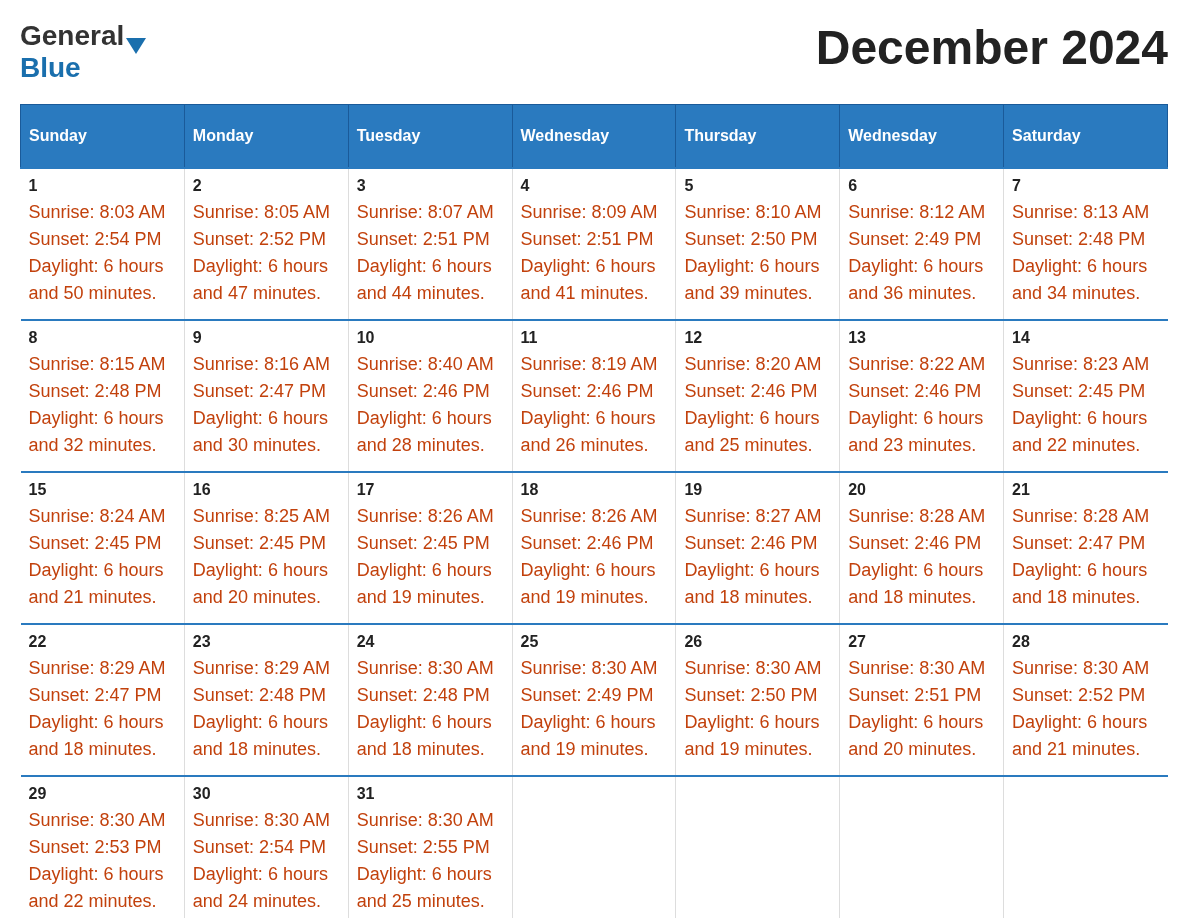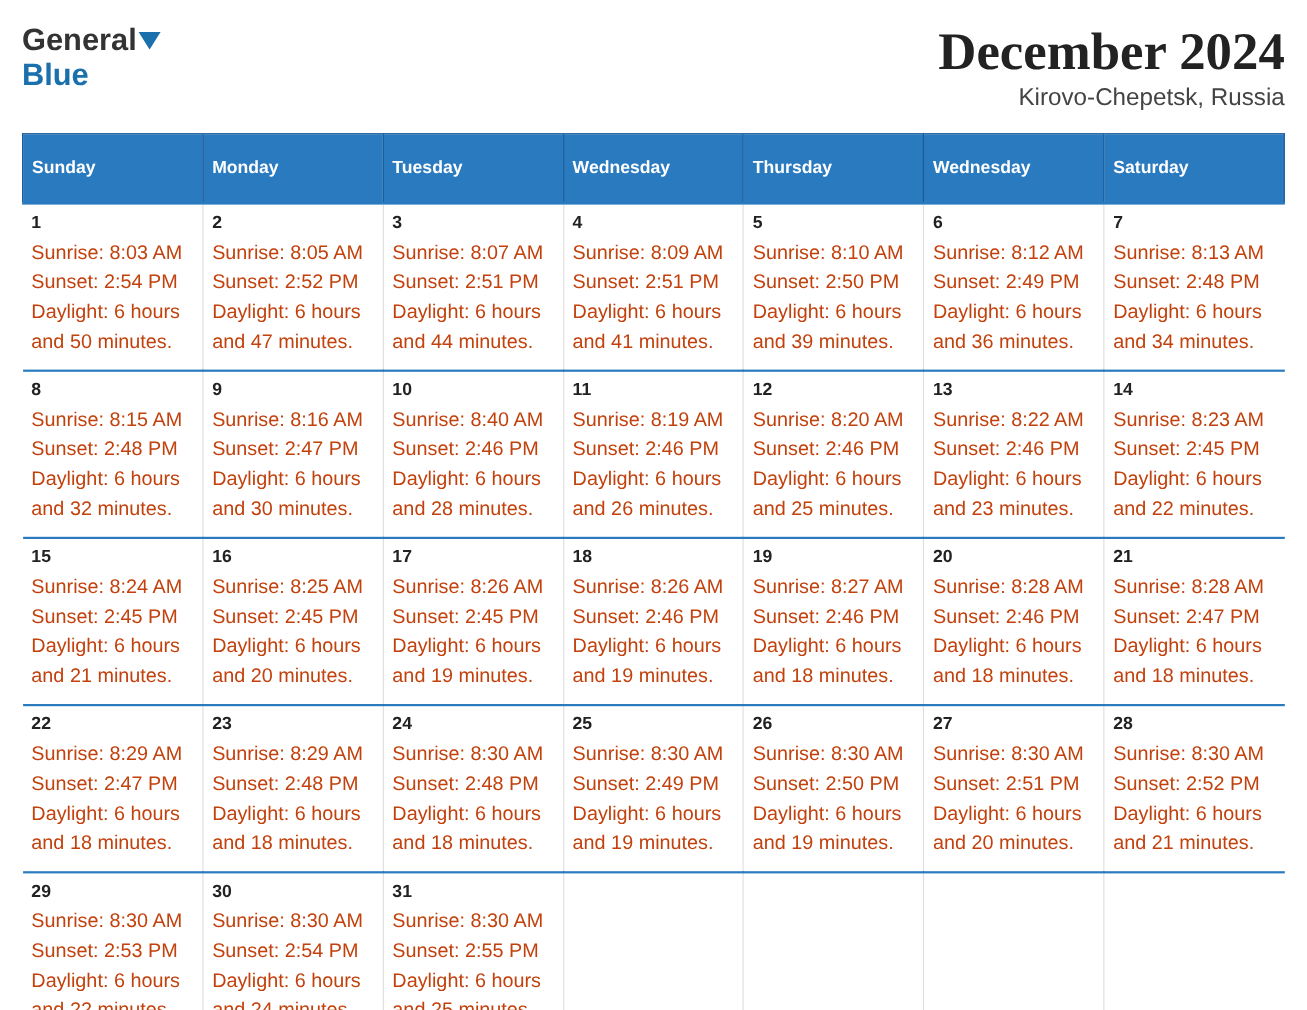--- a/index.html
+++ b/index.html
@@ -19,21 +19,21 @@
     .logo {
       display: flex;
       flex-direction: column;
       align-items: flex-start;
     }
     .logo-general {
       font-size: 28px;
       font-weight: bold;
       color: #333;
       display: flex;
-      align-items: center;
+      align-items: flex-end;
     }
     .logo-blue {
       font-size: 28px;
       font-weight: bold;
       color: #1a6fad;
     }
     .logo-triangle {
       width: 0;
       height: 0;
       border-left: 10px solid transparent;
@@ -43,21 +43,20 @@
       margin-left: 2px;
       margin-bottom: -2px;
     }
     .title-area {
       text-align: right;
     }
     .month-title {
       font-size: 48px;
       font-weight: bold;
       color: #222;
-      font-family: Liberation Serif, serif;
     }
     .location {
       font-size: 22px;
       color: #444;
     }
     .calendar {
       width: 100%;
       border-collapse: collapse;
     }
     .calendar thead tr th {
@@ -106,21 +105,20 @@
 <div class="header">
   <div class="logo">
     <div class="logo-general">
       <span>General</span>
       <span class="logo-triangle"></span>
     </div>
     <div class="logo-blue">Blue</div>
   </div>
   <div class="title-area">
     <div class="month-title">December 2024</div>
-    <div class="location">Kirovo-Chepetsk, Russia</div>
   </div>
 </div>
 
 <table class="calendar">
   <thead>
     <tr>
       <th>Sunday</th>
       <th>Monday</th>
       <th>Tuesday</th>
       <th>Wednesday</th>

